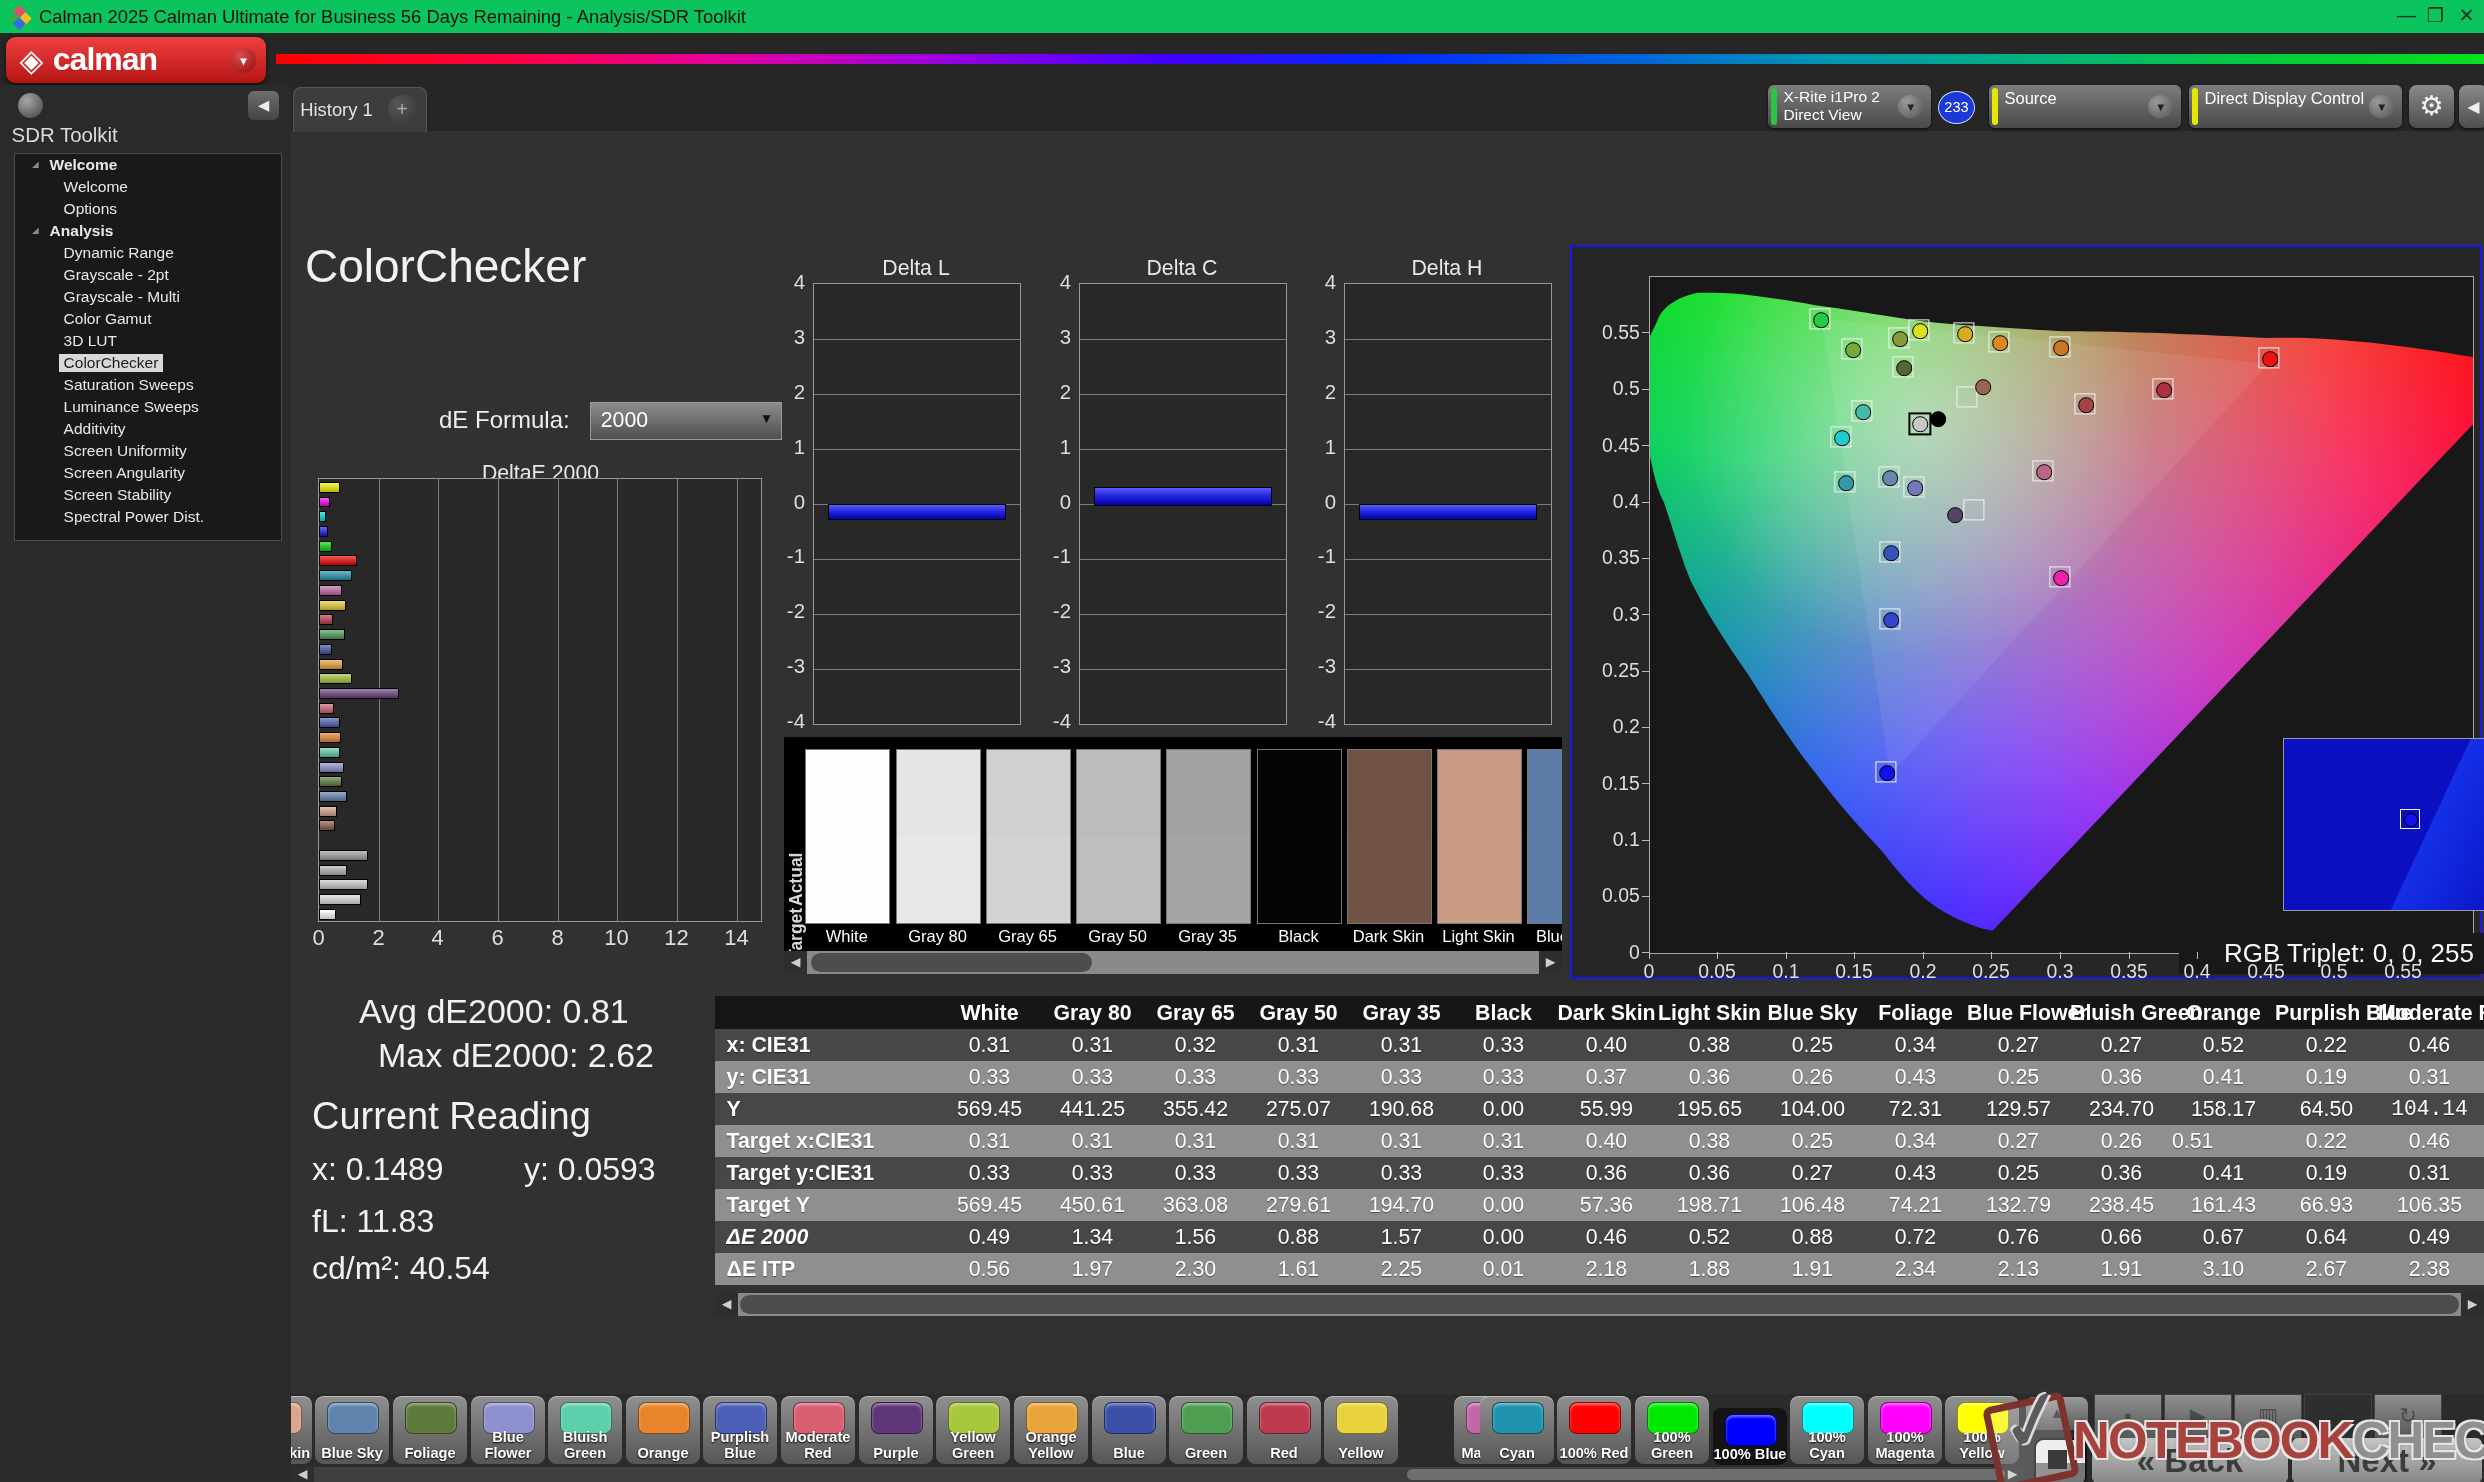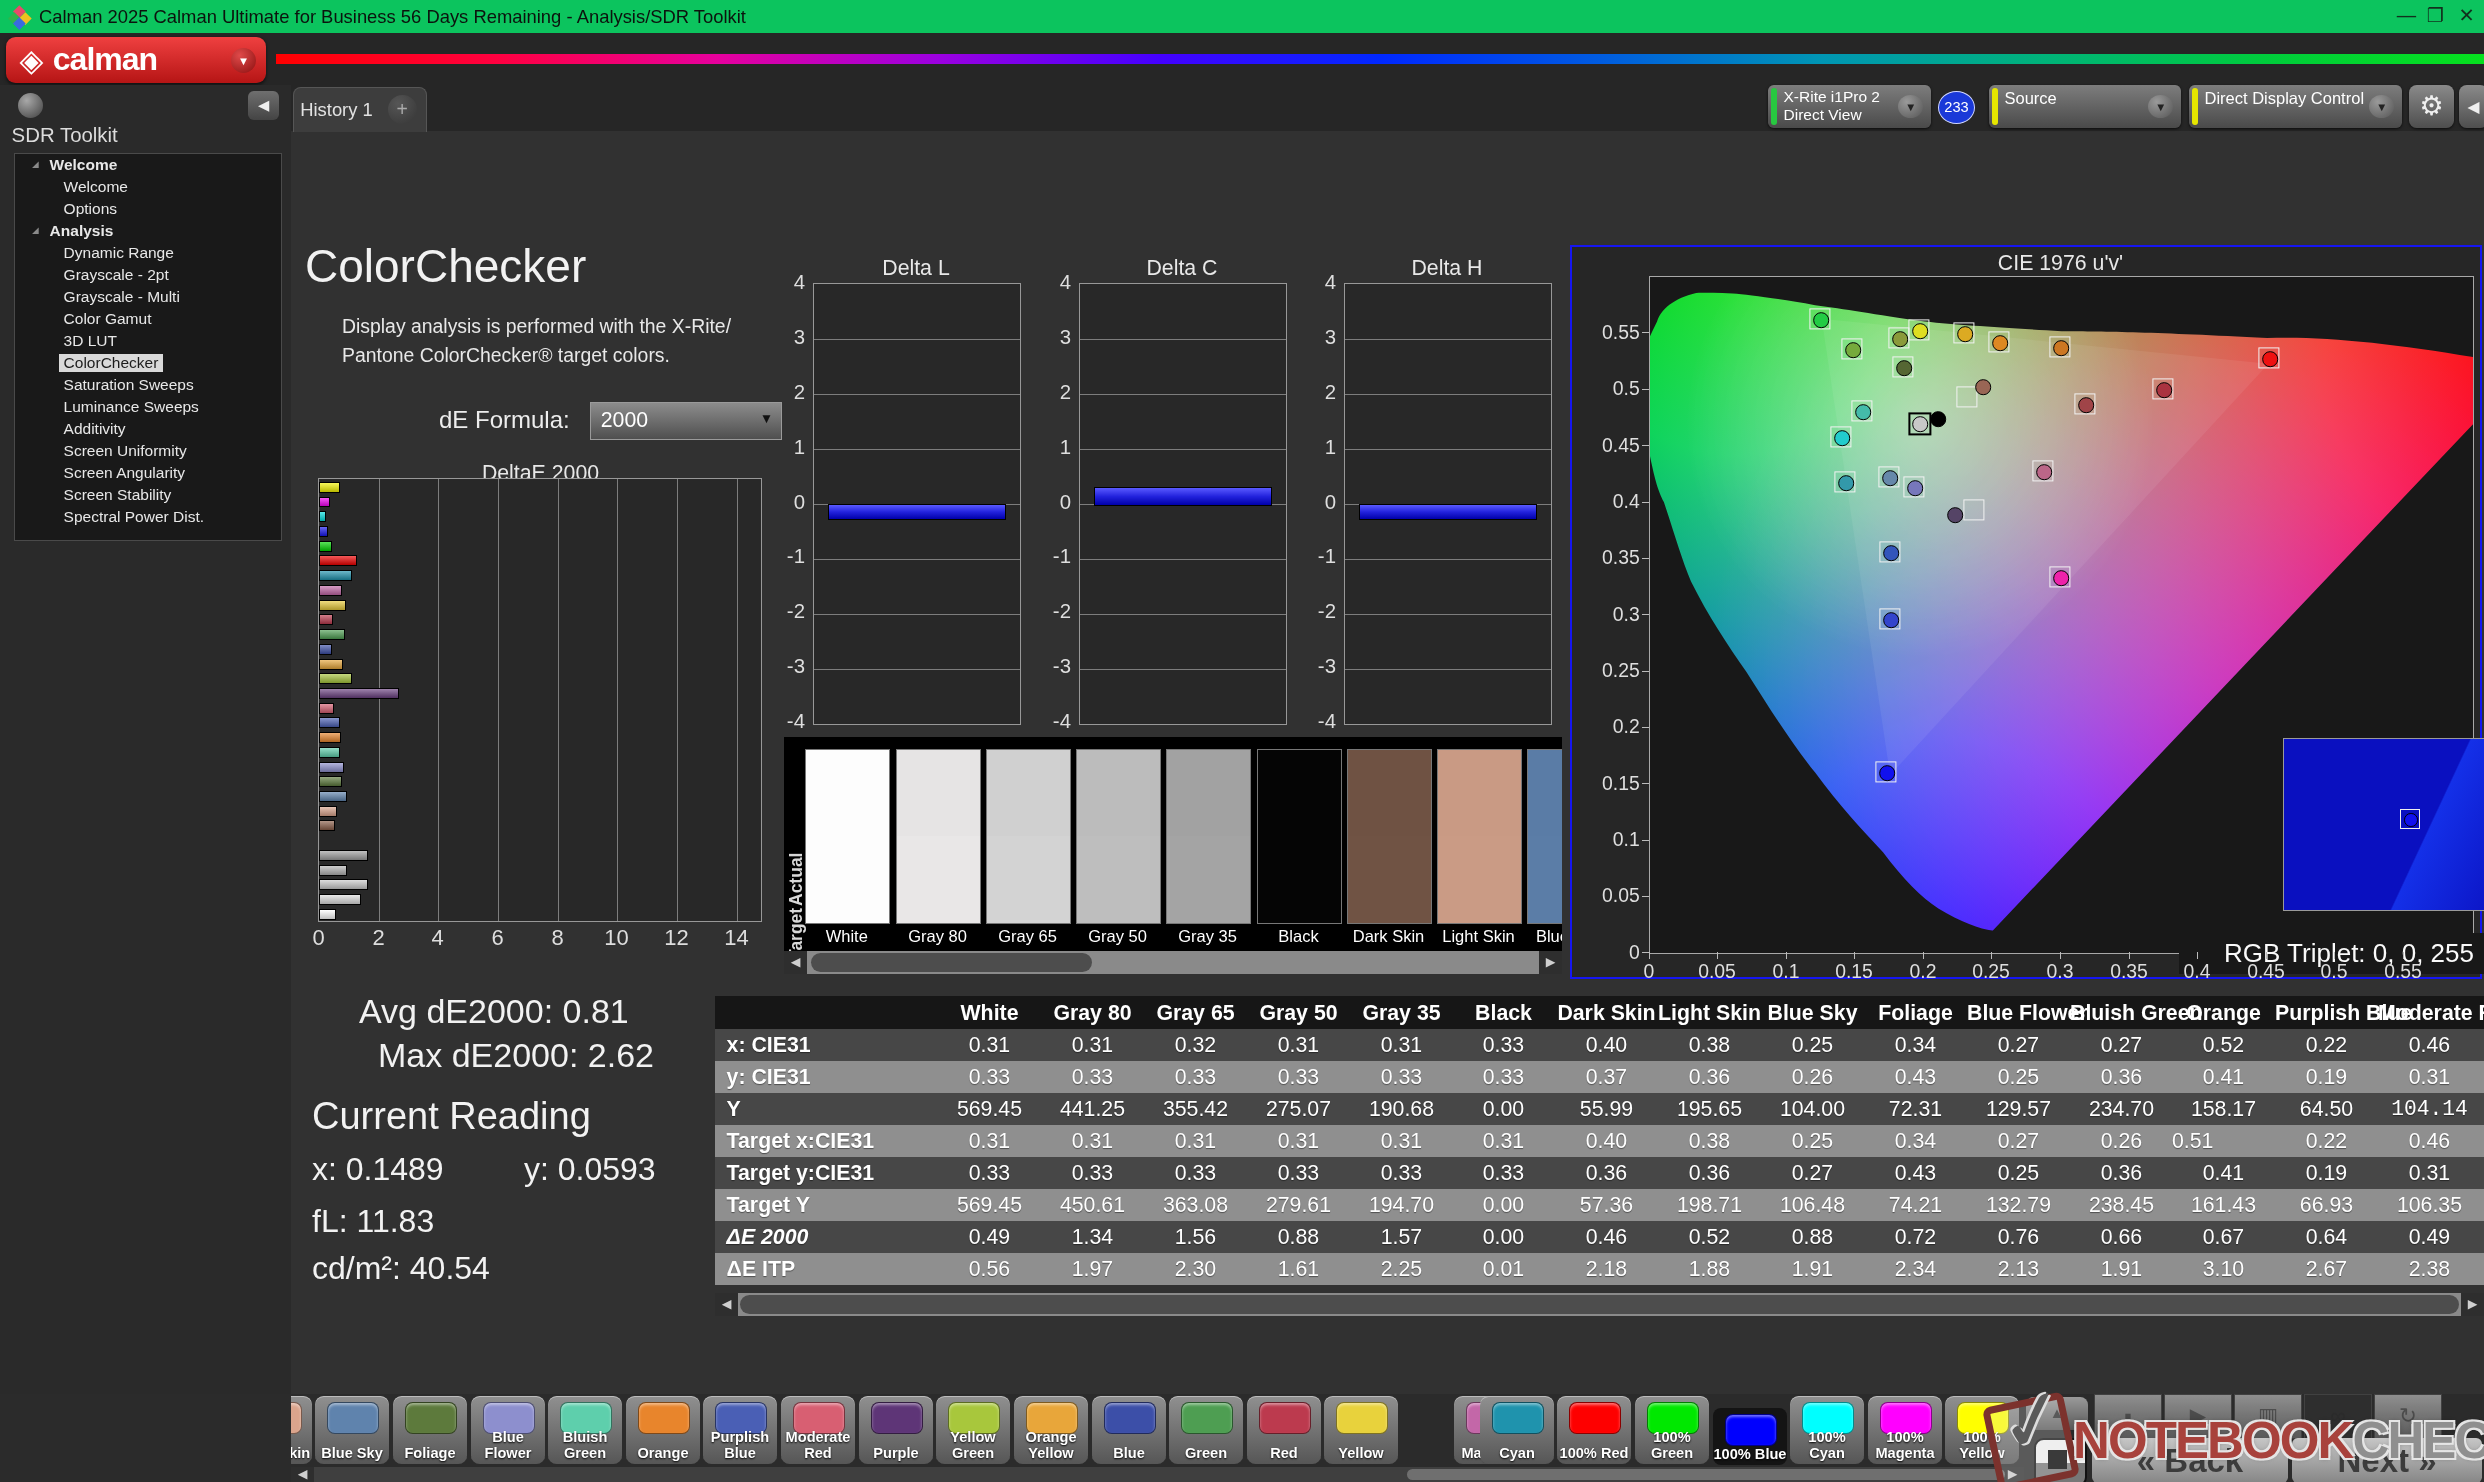--- a/index.html
+++ b/index.html
@@ -253,24 +253,20 @@
       </div>
       <div class="trow">
         <span class="ilab">Screen Stability</span>
       </div>
       <div class="trow">
         <span class="ilab">Spectral Power Dist.</span>
       </div>
     </div>
 
   <div class="cctitle">ColorChecker</div>
-  <div class="ccdesc">
-    <div>Display analysis is performed with the X-Rite/</div>
-    <div>Pantone ColorChecker® target colors.</div>
-  </div>
   <div class="deflabel">dE Formula:</div>
   <div class="dedrop">
     <span class="v">2000</span>
     <span class="a">▼</span>
   </div>
 
   <div class="ctitle" style="left:318px;top:461px;width:445px" id="deTitle">DeltaE 2000</div>
   <div class="plot" id="dePlot" style="left:318px;top:478px;width:442px;height:442px">
       <div class="gridv" style="left: 60px;"></div>
       <div class="gridv" style="left: 119px;"></div>
@@ -436,21 +432,20 @@
       </div>
       <div class="swname" style="left: 743px;">Blue Sky</div>
     </div>
   <div class="hscroll" style="left:784px;top:951px;width:778px">
     <span class="ar" style="left:0" id="swL">◀</span>
     <span class="ar" style="right:0" id="swR">▶</span>
     <span class="thumb" style="left:27px;width:281px"></span>
   </div>
 
   <div class="ciepanel">
-    <div class="ctitle" style="left:77px;top:3.9px;width:823px" id="cieTitle">CIE 1976 u'v'</div>
     <div class="cieplot" id="ciePlot">
       <svg width="823" height="676" viewBox="0 0 848 697" style="position:absolute;left:0;top:0">
         <defs>
           <clipPath id="hs">
             <path d="M904,93 C800,72 700,60 636,63 C520,57 470,56 424,56 C360,52 320,50 283,46
                      C230,38 200,33 170,29 C130,22 100,18 85,17 C70,16 58,16 50,16
                      C30,20 12,30 7,46 C-5,70 -14,90 -14,116 C-14,150 -5,165 0,186
                      C5,210 8,220 14,232 C25,265 32,290 42,314 C60,350 80,380 99,407
                      C120,440 145,480 170,511 C195,545 218,570 240,593 C260,620 280,640 297,651
                      C320,665 340,672 353,674 Z"></path>

